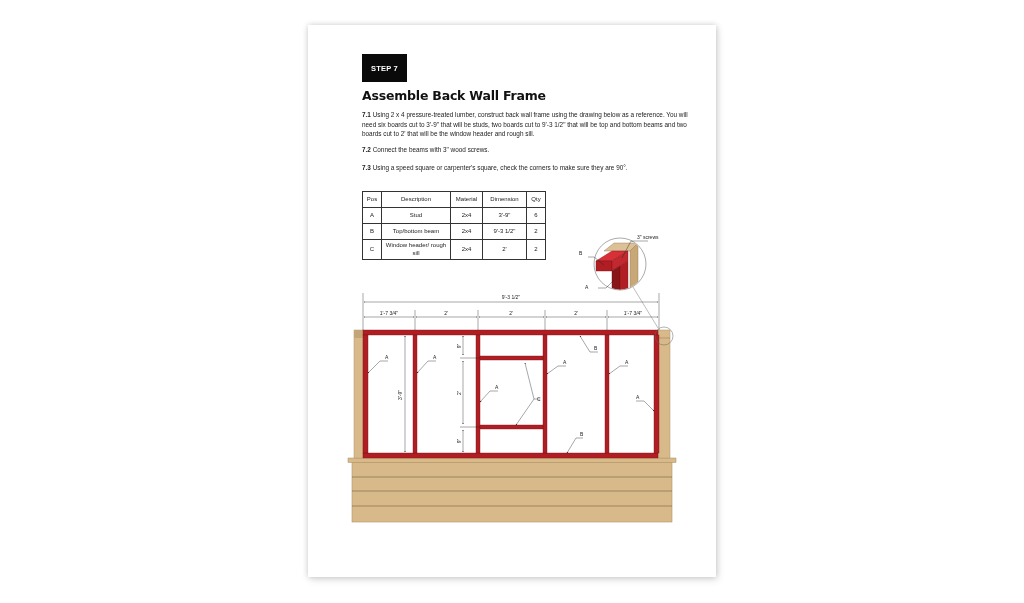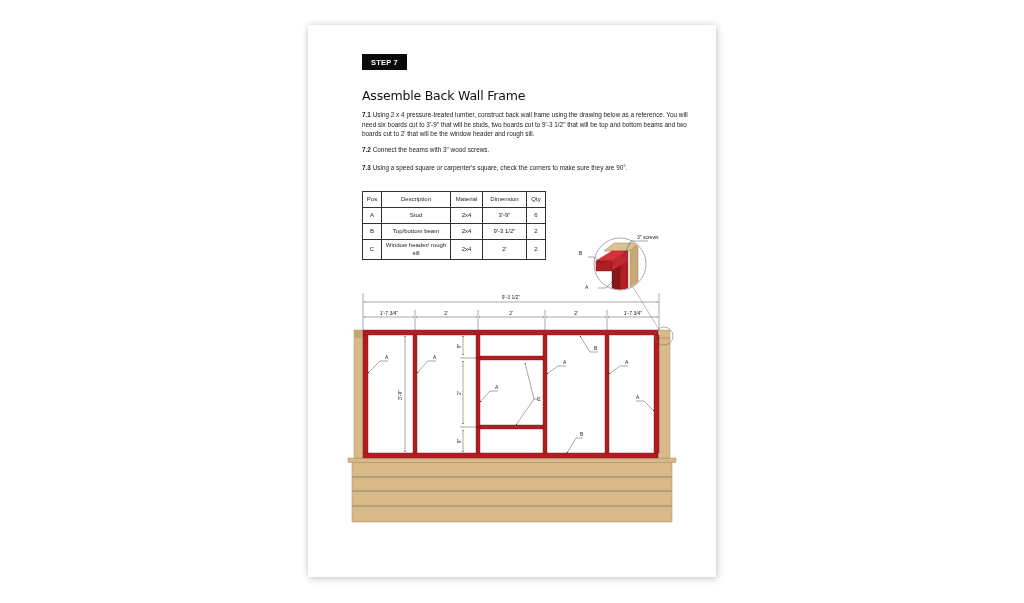--- a/index.html
+++ b/index.html
@@ -6,26 +6,26 @@
   body {
     width: 1024px; height: 603px; background: #ffffff; position: relative; overflow: hidden;
     font-family: "Liberation Sans", sans-serif;
   }
   .page {
     position: absolute; left: 308px; top: 25px; width: 408px; height: 552px;
     background: #ffffff;
     box-shadow: 0 0 6px rgba(0,0,0,0.18), 2px 3px 8px rgba(0,0,0,0.10);
   }
   .step-badge {
-    position: absolute; left: 54px; top: 29px; width: 45px; height: 16px;
+    position: absolute; left: 54px; top: 29px; width: 45px; height: 28px;
     background: #0a0a0a; color: #fff; font-size: 7.5px; font-weight: bold;
     display: flex; align-items: center; justify-content: center; letter-spacing: 0.2px;
   }
   .title {
-    position: absolute; left: 54px; top: 63px; font-size: 12.5px; font-weight: normal; color: #111;
+    position: absolute; left: 54px; top: 63px; font-size: 12.5px; font-weight: bold; color: #111;
     font-family: "DejaVu Sans", sans-serif; letter-spacing: -0.2px;
   }
   .para {
     position: absolute; left: 54px; width: 330px; font-size: 6.4px; line-height: 9.6px; color: #222;
   }
   .para b { font-weight: bold; }
   .p1 { top: 85px; }
   .p2 { top: 120px; }
   .p3 { top: 138px; }
   table.parts {

